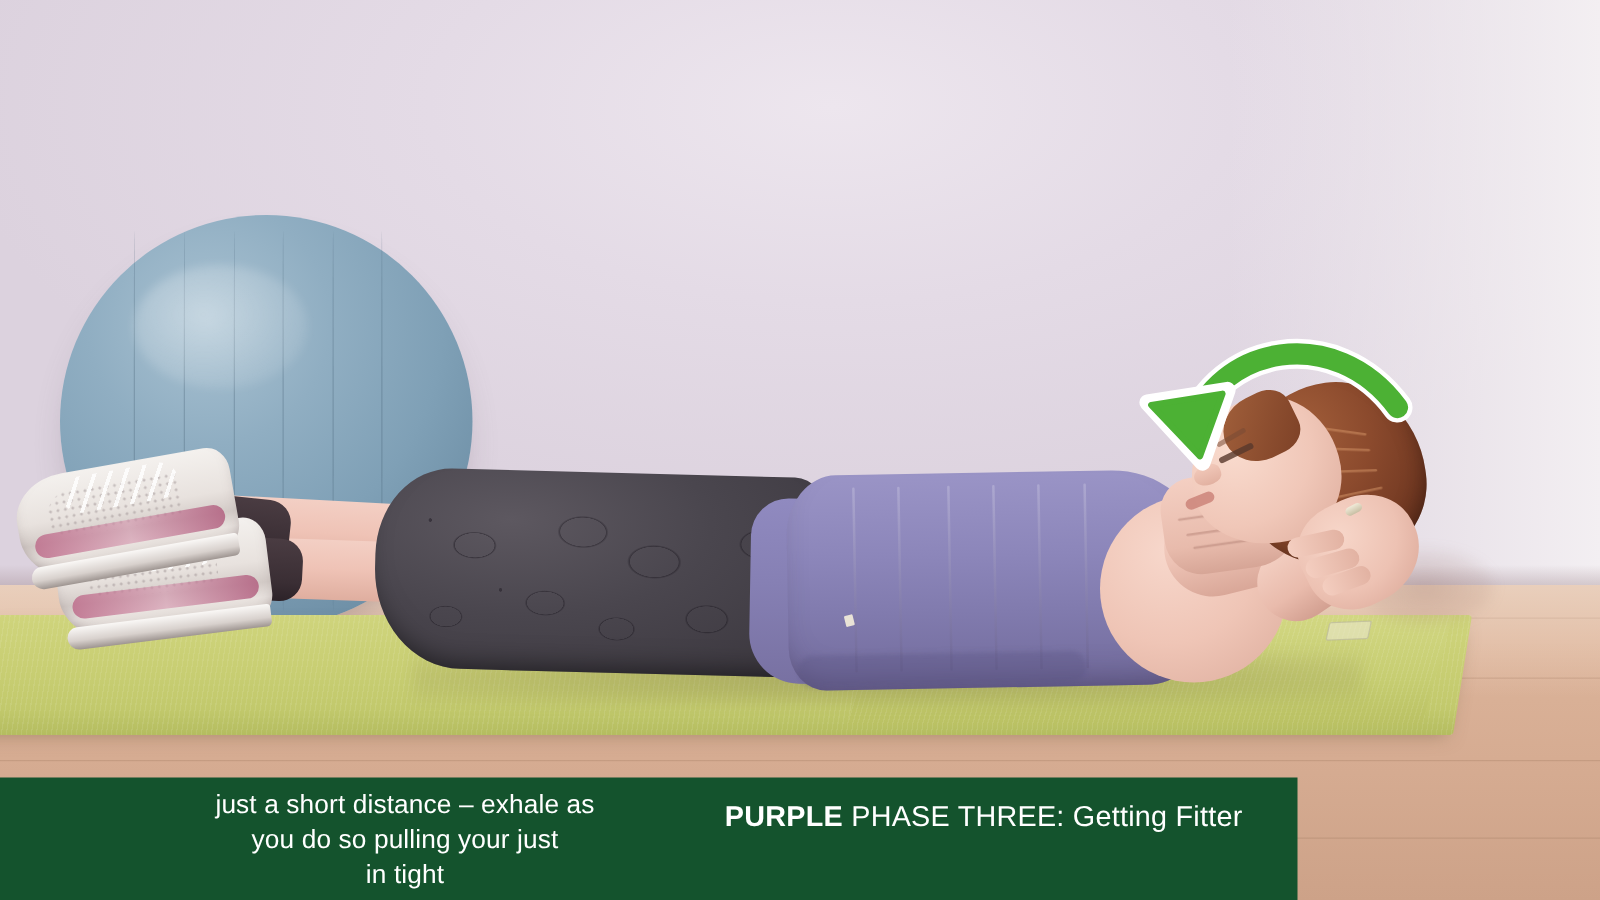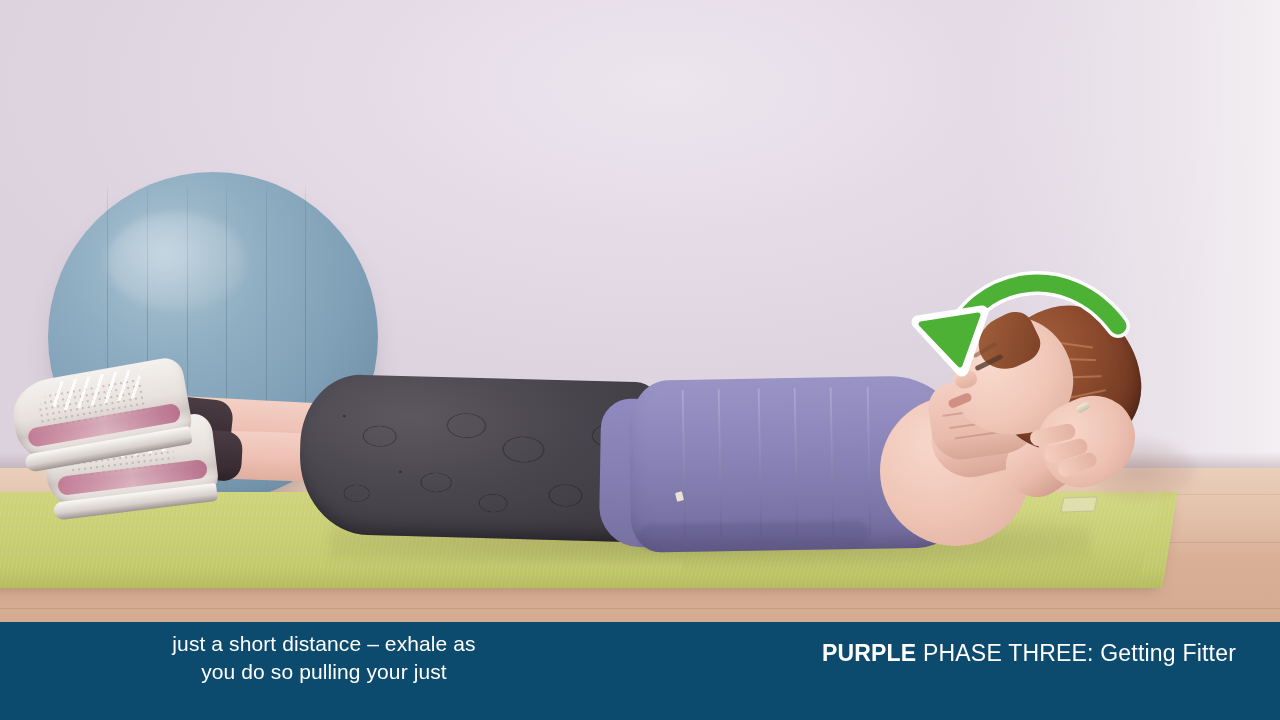--- a/index.html
+++ b/index.html
@@ -416,22 +416,22 @@
     position: absolute;
     left: 890px; top: 240px;
     width: 260px; height: 140px;
     pointer-events: none;
   }
 
   
   .caption-bar {
     position: absolute;
     left: 0; top: 622px;
-    width: 1280px; height: 98px;
-    background: #0c4a6e;
+    width: 1038px; height: 98px;
+    background: #14532d;
   }
   .caption-left {
     position: absolute;
     left: 24px; top: 8px;
     width: 600px;
     text-align: center;
     color: #FFFFFF;
     font-size: 21px;
     line-height: 28px;
     letter-spacing: .1px;
@@ -570,20 +570,21 @@
       </svg>
     </div>
 
   </div>
 
   <div class="caption-bar">
 
     <div class="caption-left">
       <span class="cline">just a short distance – exhale as</span>
       <span class="cline">you do so pulling your just</span>
+      <span class="cline">in tight</span>
     </div>
 
     <div class="caption-right">
       <span class="brand">PURPLE</span><span> PHASE THREE: Getting Fitter</span>
     </div>
 
   </div>
 
 </div>
 

